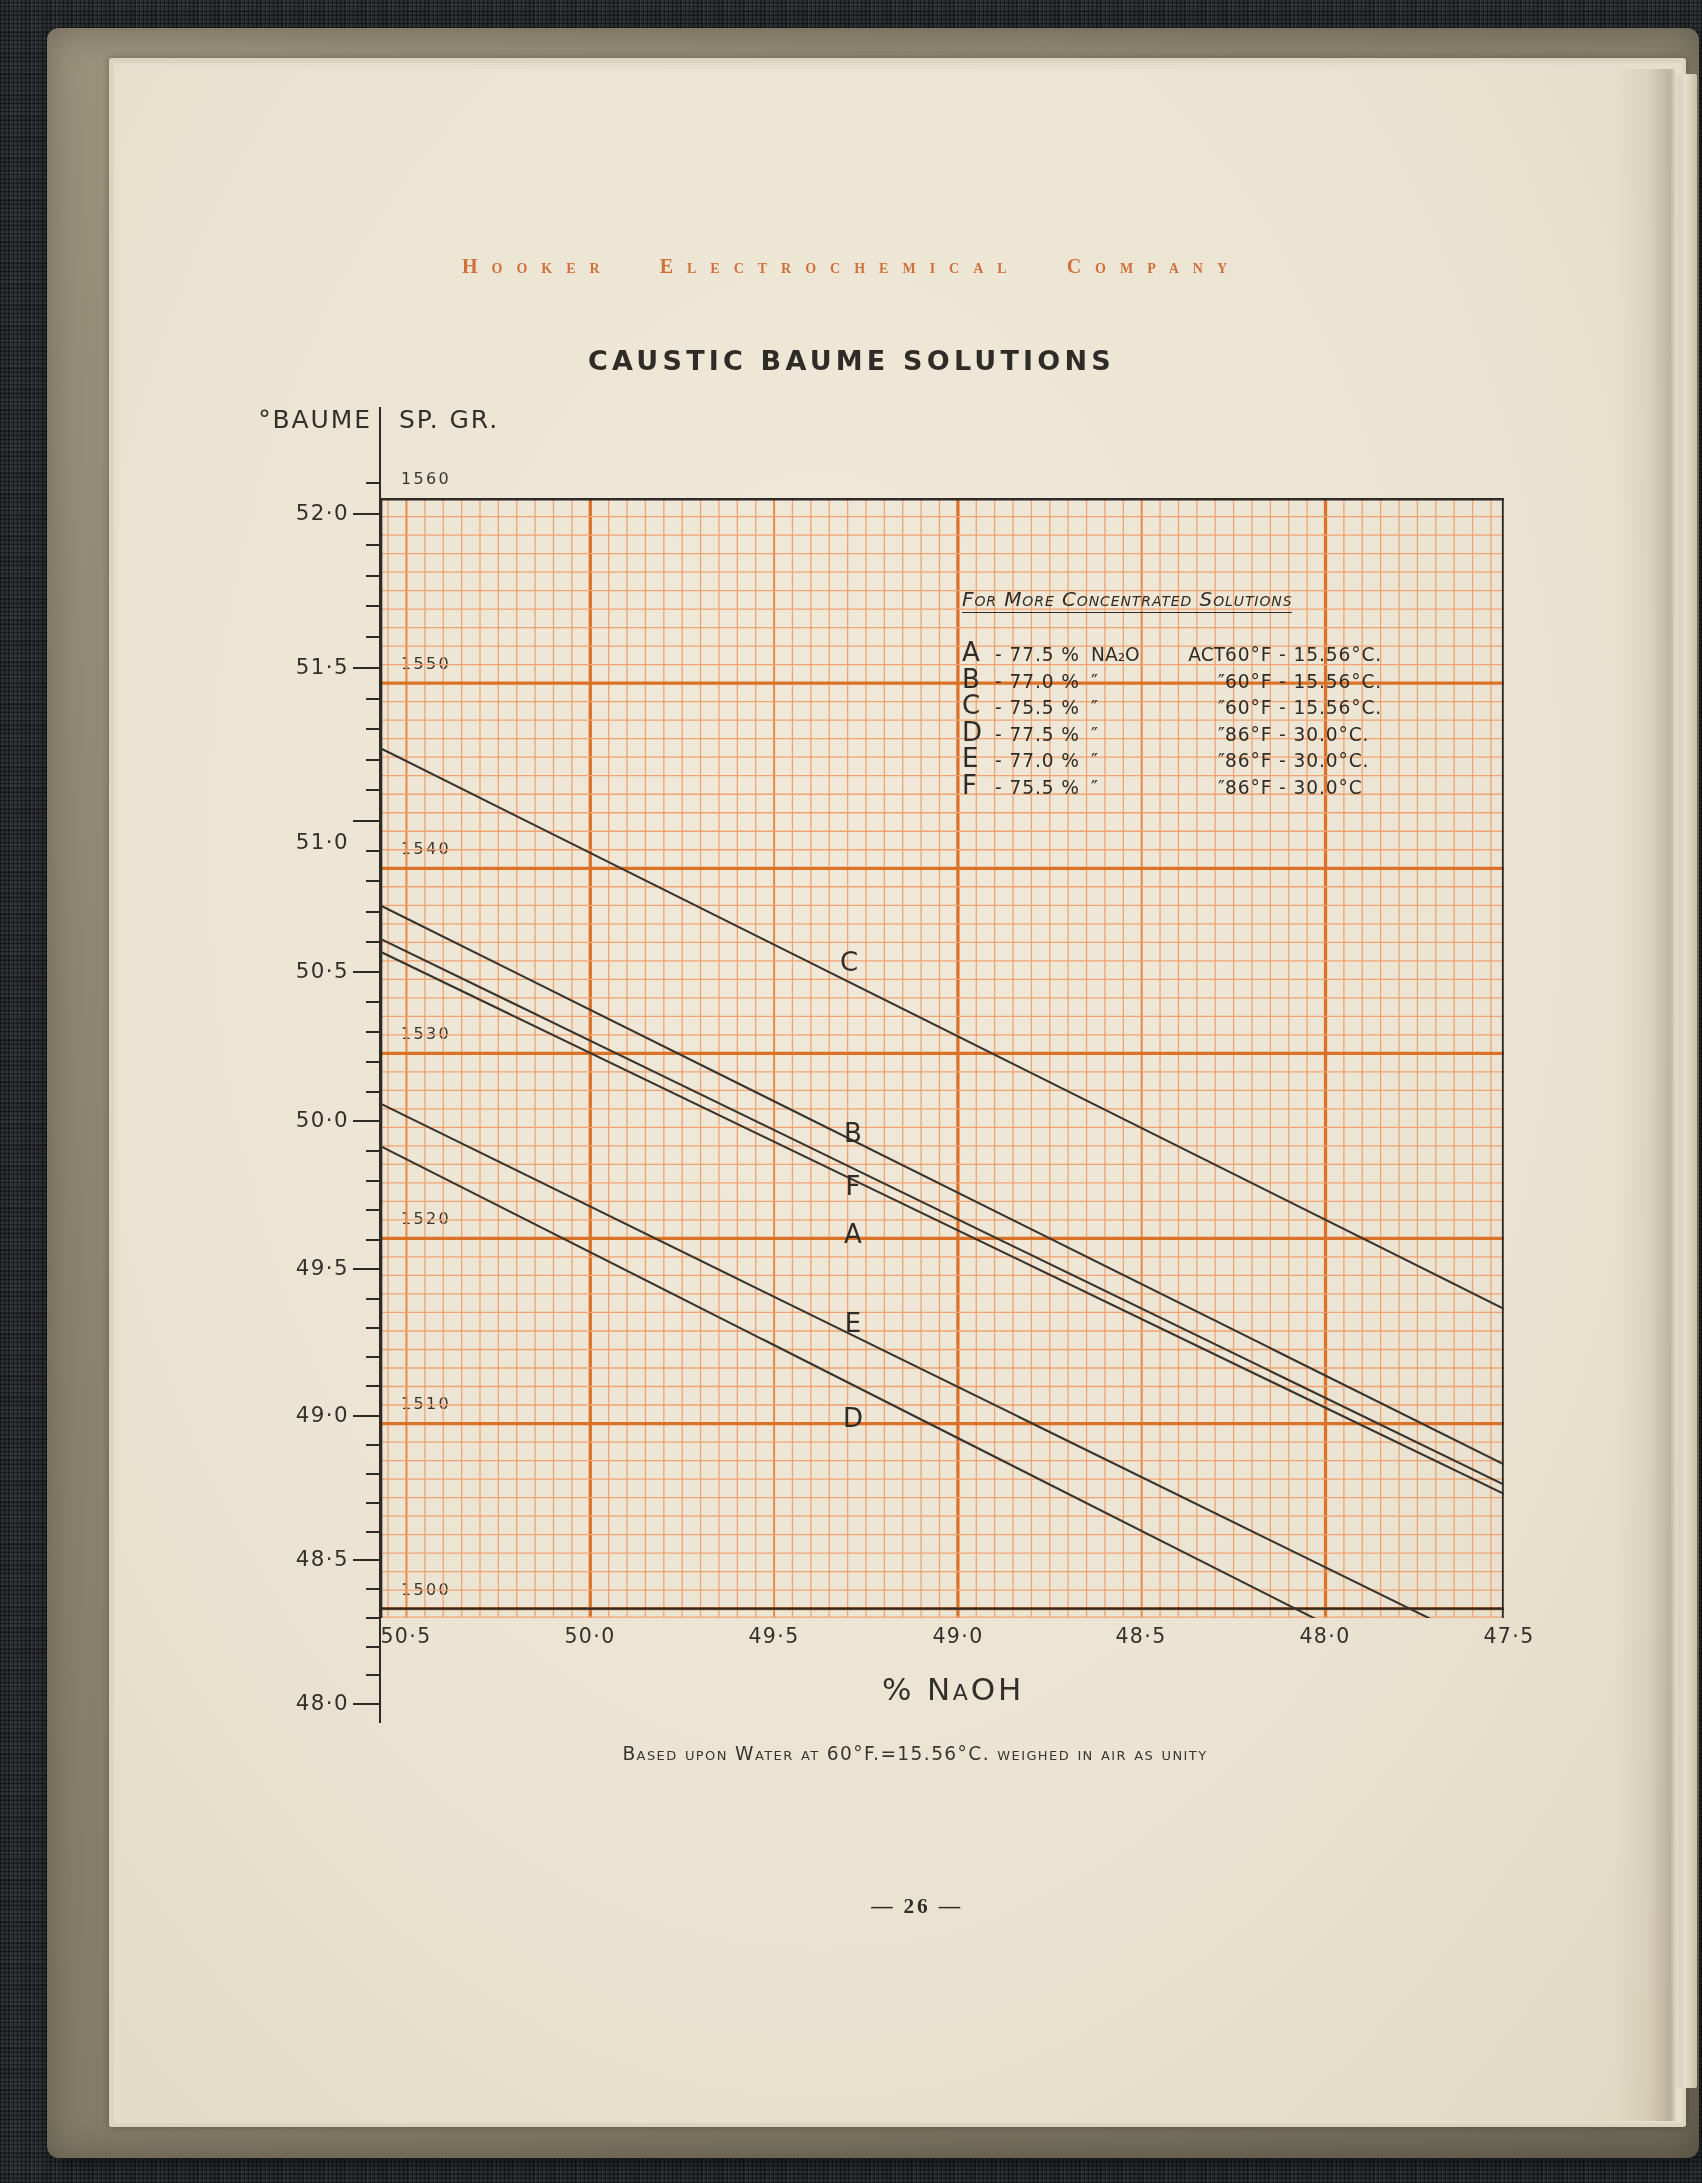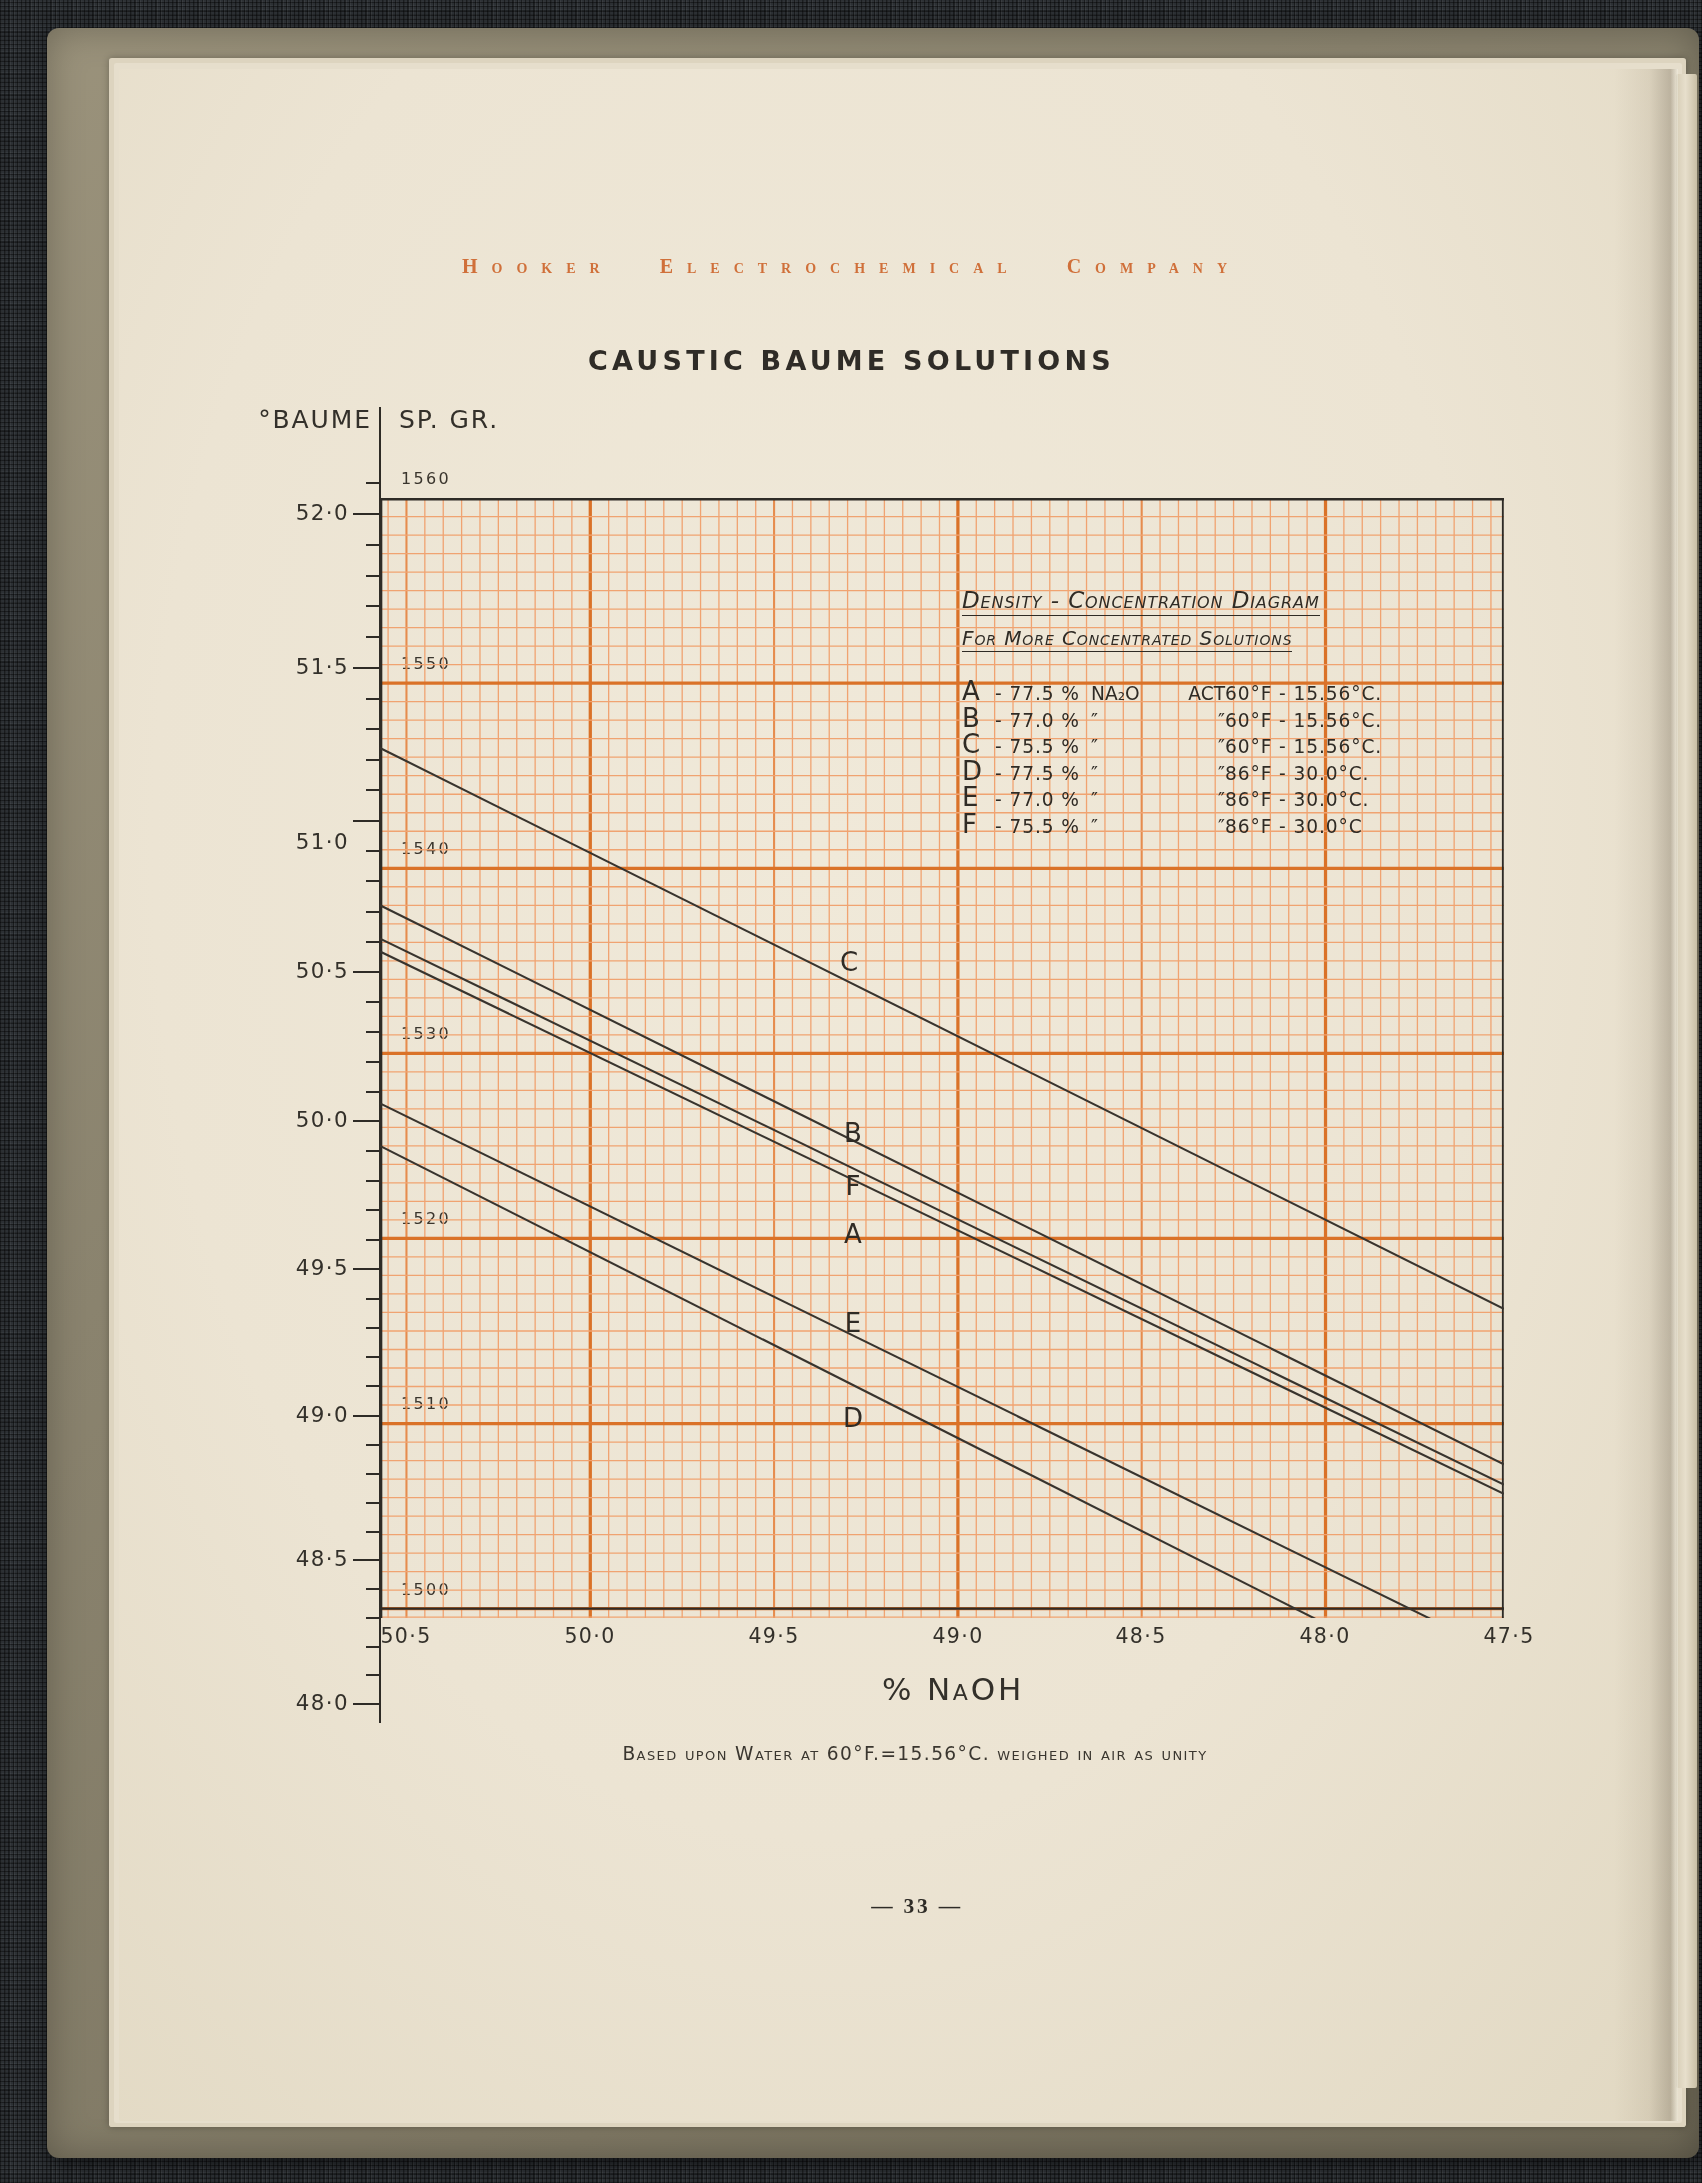--- a/index.html
+++ b/index.html
@@ -295,21 +295,20 @@
   <div id="series-labels">
       <div class="series-letter" style="left: 849px; top: 962px;">C</div>
       <div class="series-letter" style="left: 853px; top: 1133px;">B</div>
       <div class="series-letter" style="left: 853px; top: 1186px;">F</div>
       <div class="series-letter" style="left: 853px; top: 1234px;">A</div>
       <div class="series-letter" style="left: 853px; top: 1323px;">E</div>
       <div class="series-letter" style="left: 853px; top: 1418px;">D</div>
     </div>
 
   <div class="abs legend">
-    <div><span class="legend-h1 nowrap">Density - Concentration Diagram</span></div>
     <div><span class="legend-h2 nowrap">For More Concentrated Solutions</span></div>
     <div class="legend-row">
       <span class="legend-letter">A</span>
       <span class="legend-pct">- 77.5 %</span>
       <span class="legend-c3">NA₂O</span>
       <span class="legend-c4">ACT</span>
       <span class="legend-temp nowrap">60°F - 15.56°C.</span>
     </div>
     <div class="legend-row">
       <span class="legend-letter">B</span>
@@ -352,15 +351,15 @@
       <div class="xtick-label nowrap" style="left: 406px; top: 1624px;">50·5</div>
       <div class="xtick-label nowrap" style="left: 590px; top: 1624px;">50·0</div>
       <div class="xtick-label nowrap" style="left: 774px; top: 1624px;">49·5</div>
       <div class="xtick-label nowrap" style="left: 958px; top: 1624px;">49·0</div>
       <div class="xtick-label nowrap" style="left: 1141px; top: 1624px;">48·5</div>
       <div class="xtick-label nowrap" style="left: 1325px; top: 1624px;">48·0</div>
       <div class="xtick-label nowrap" style="left: 1509px; top: 1624px;">47·5</div>
     </div>
   <div class="abs xaxis-title nowrap">% NaOH</div>
   <div class="abs footnote nowrap">Based upon Water at 60°F.=15.56°C. weighed in air as unity</div>
-  <div class="abs page-number nowrap">— 33 —</div>
+  <div class="abs page-number nowrap">— 26 —</div>
 </div>
 
 
 </body></html>

